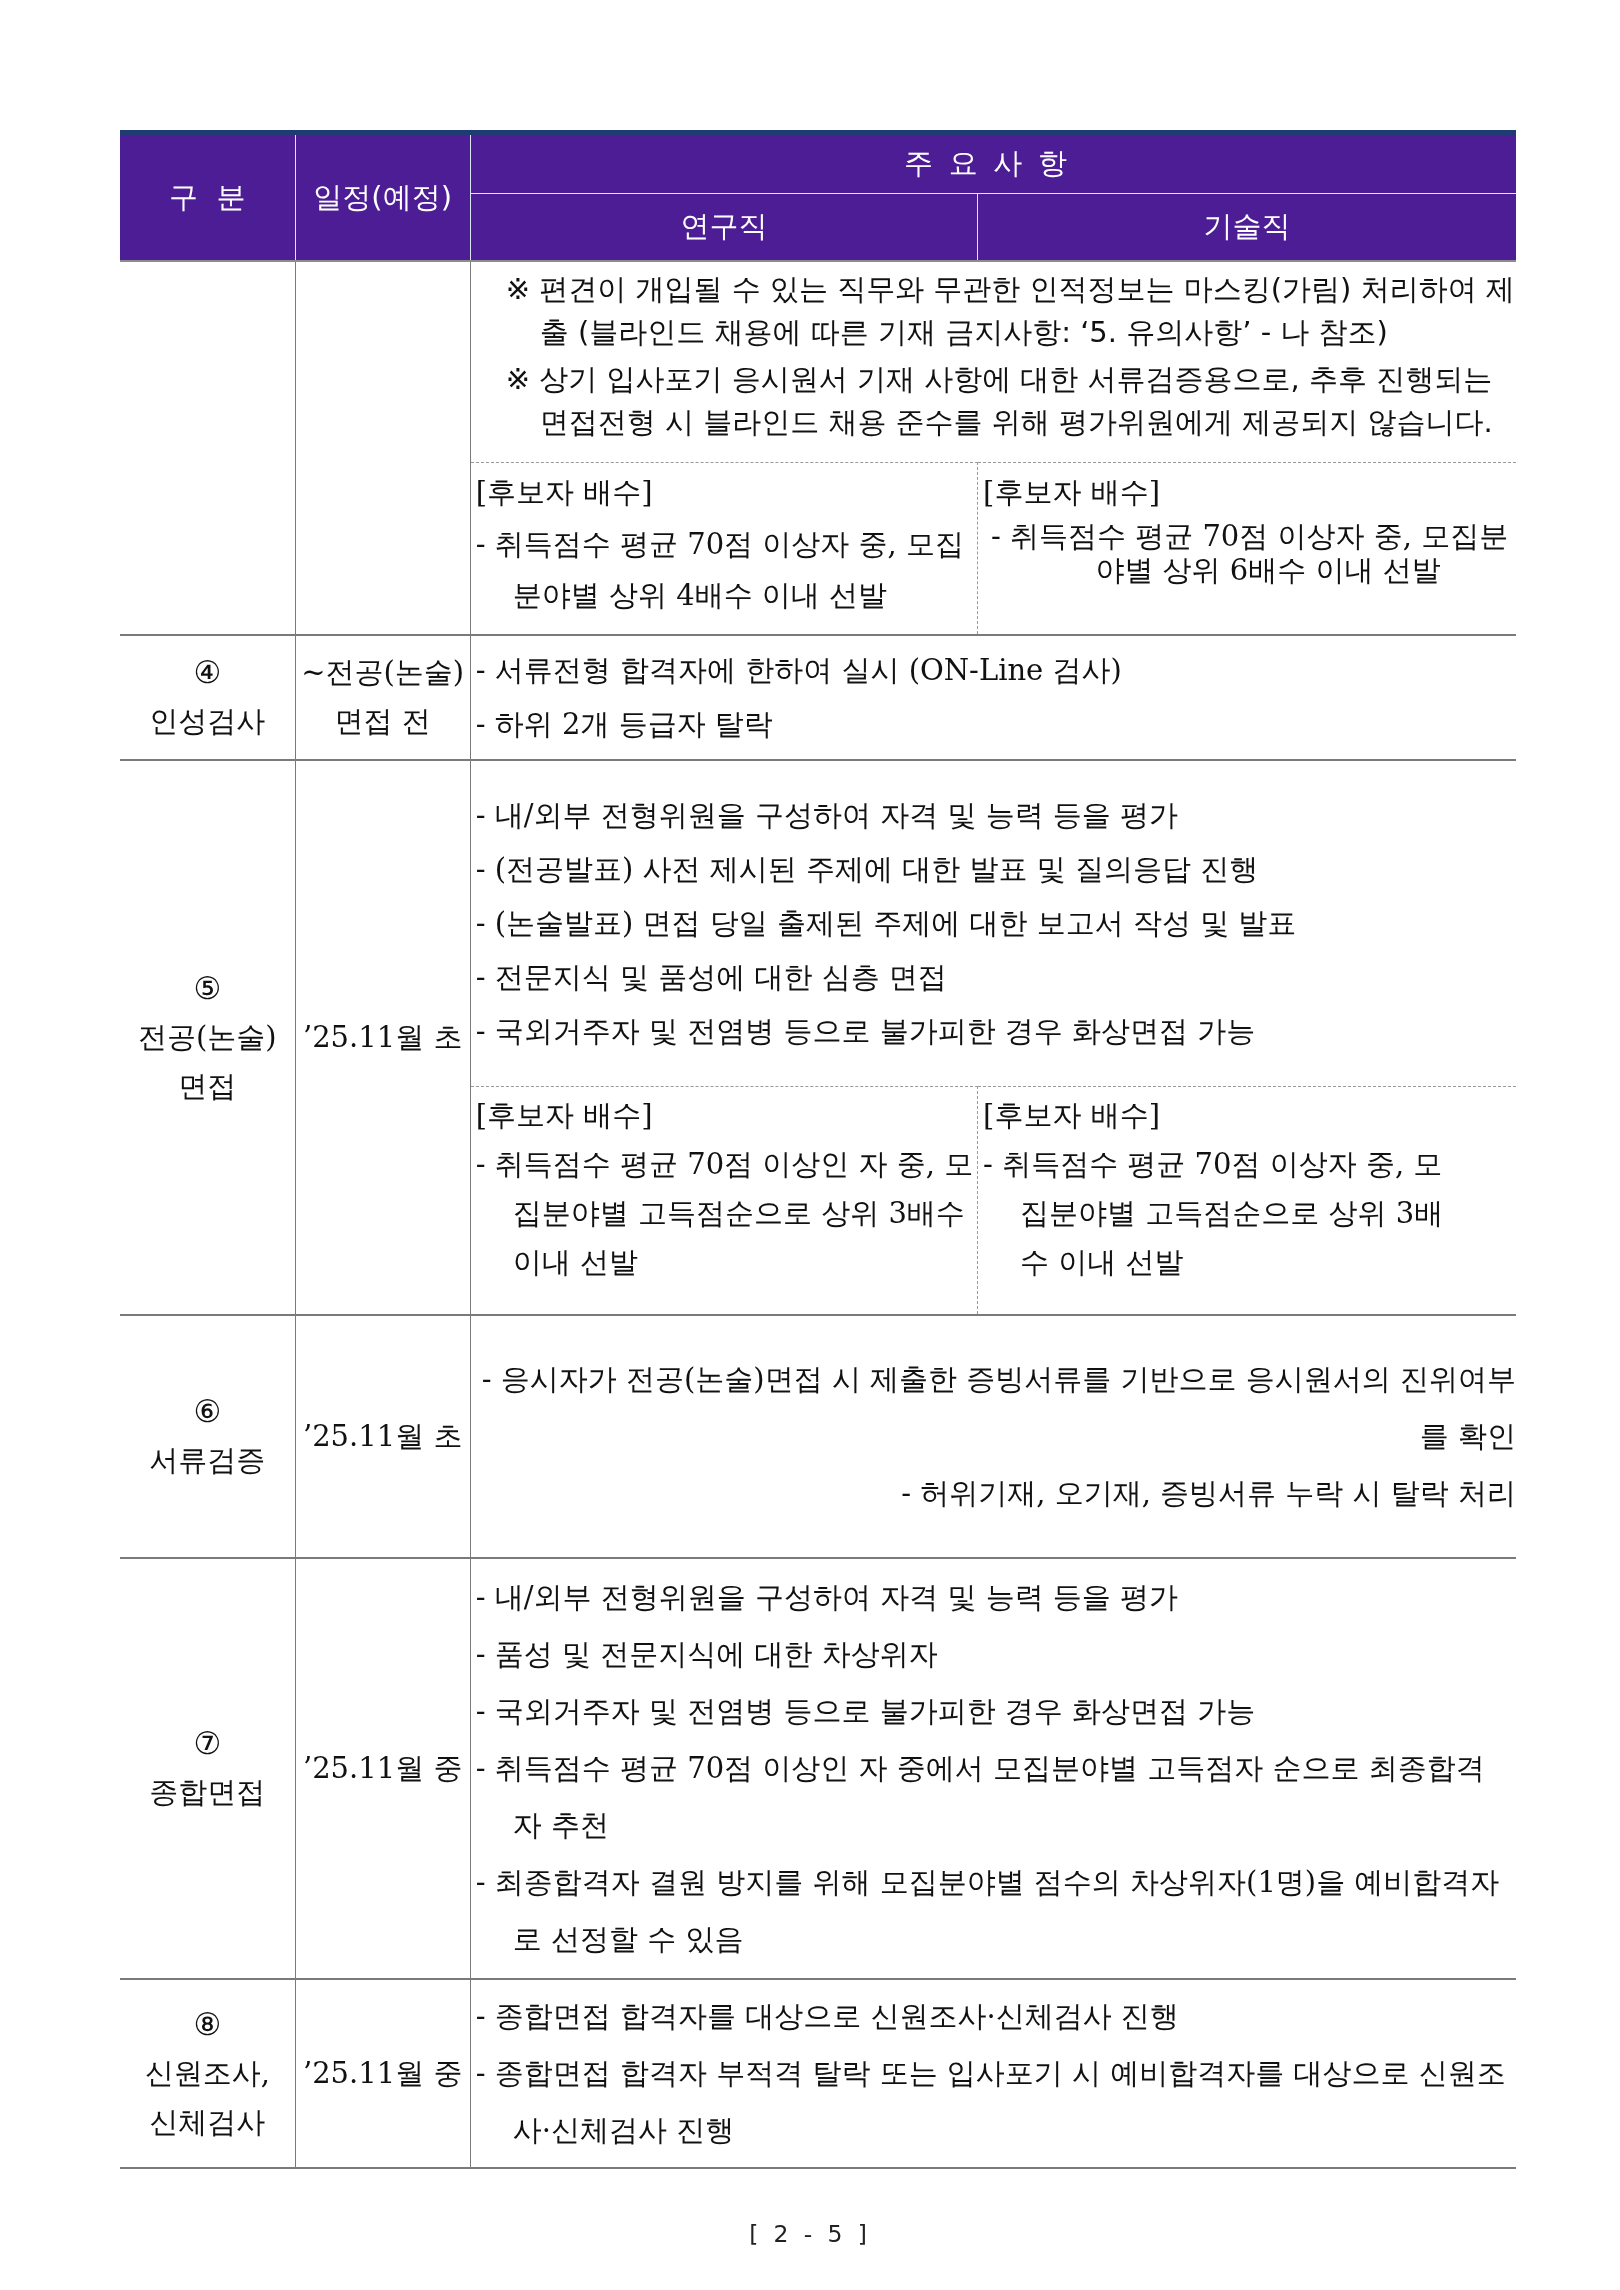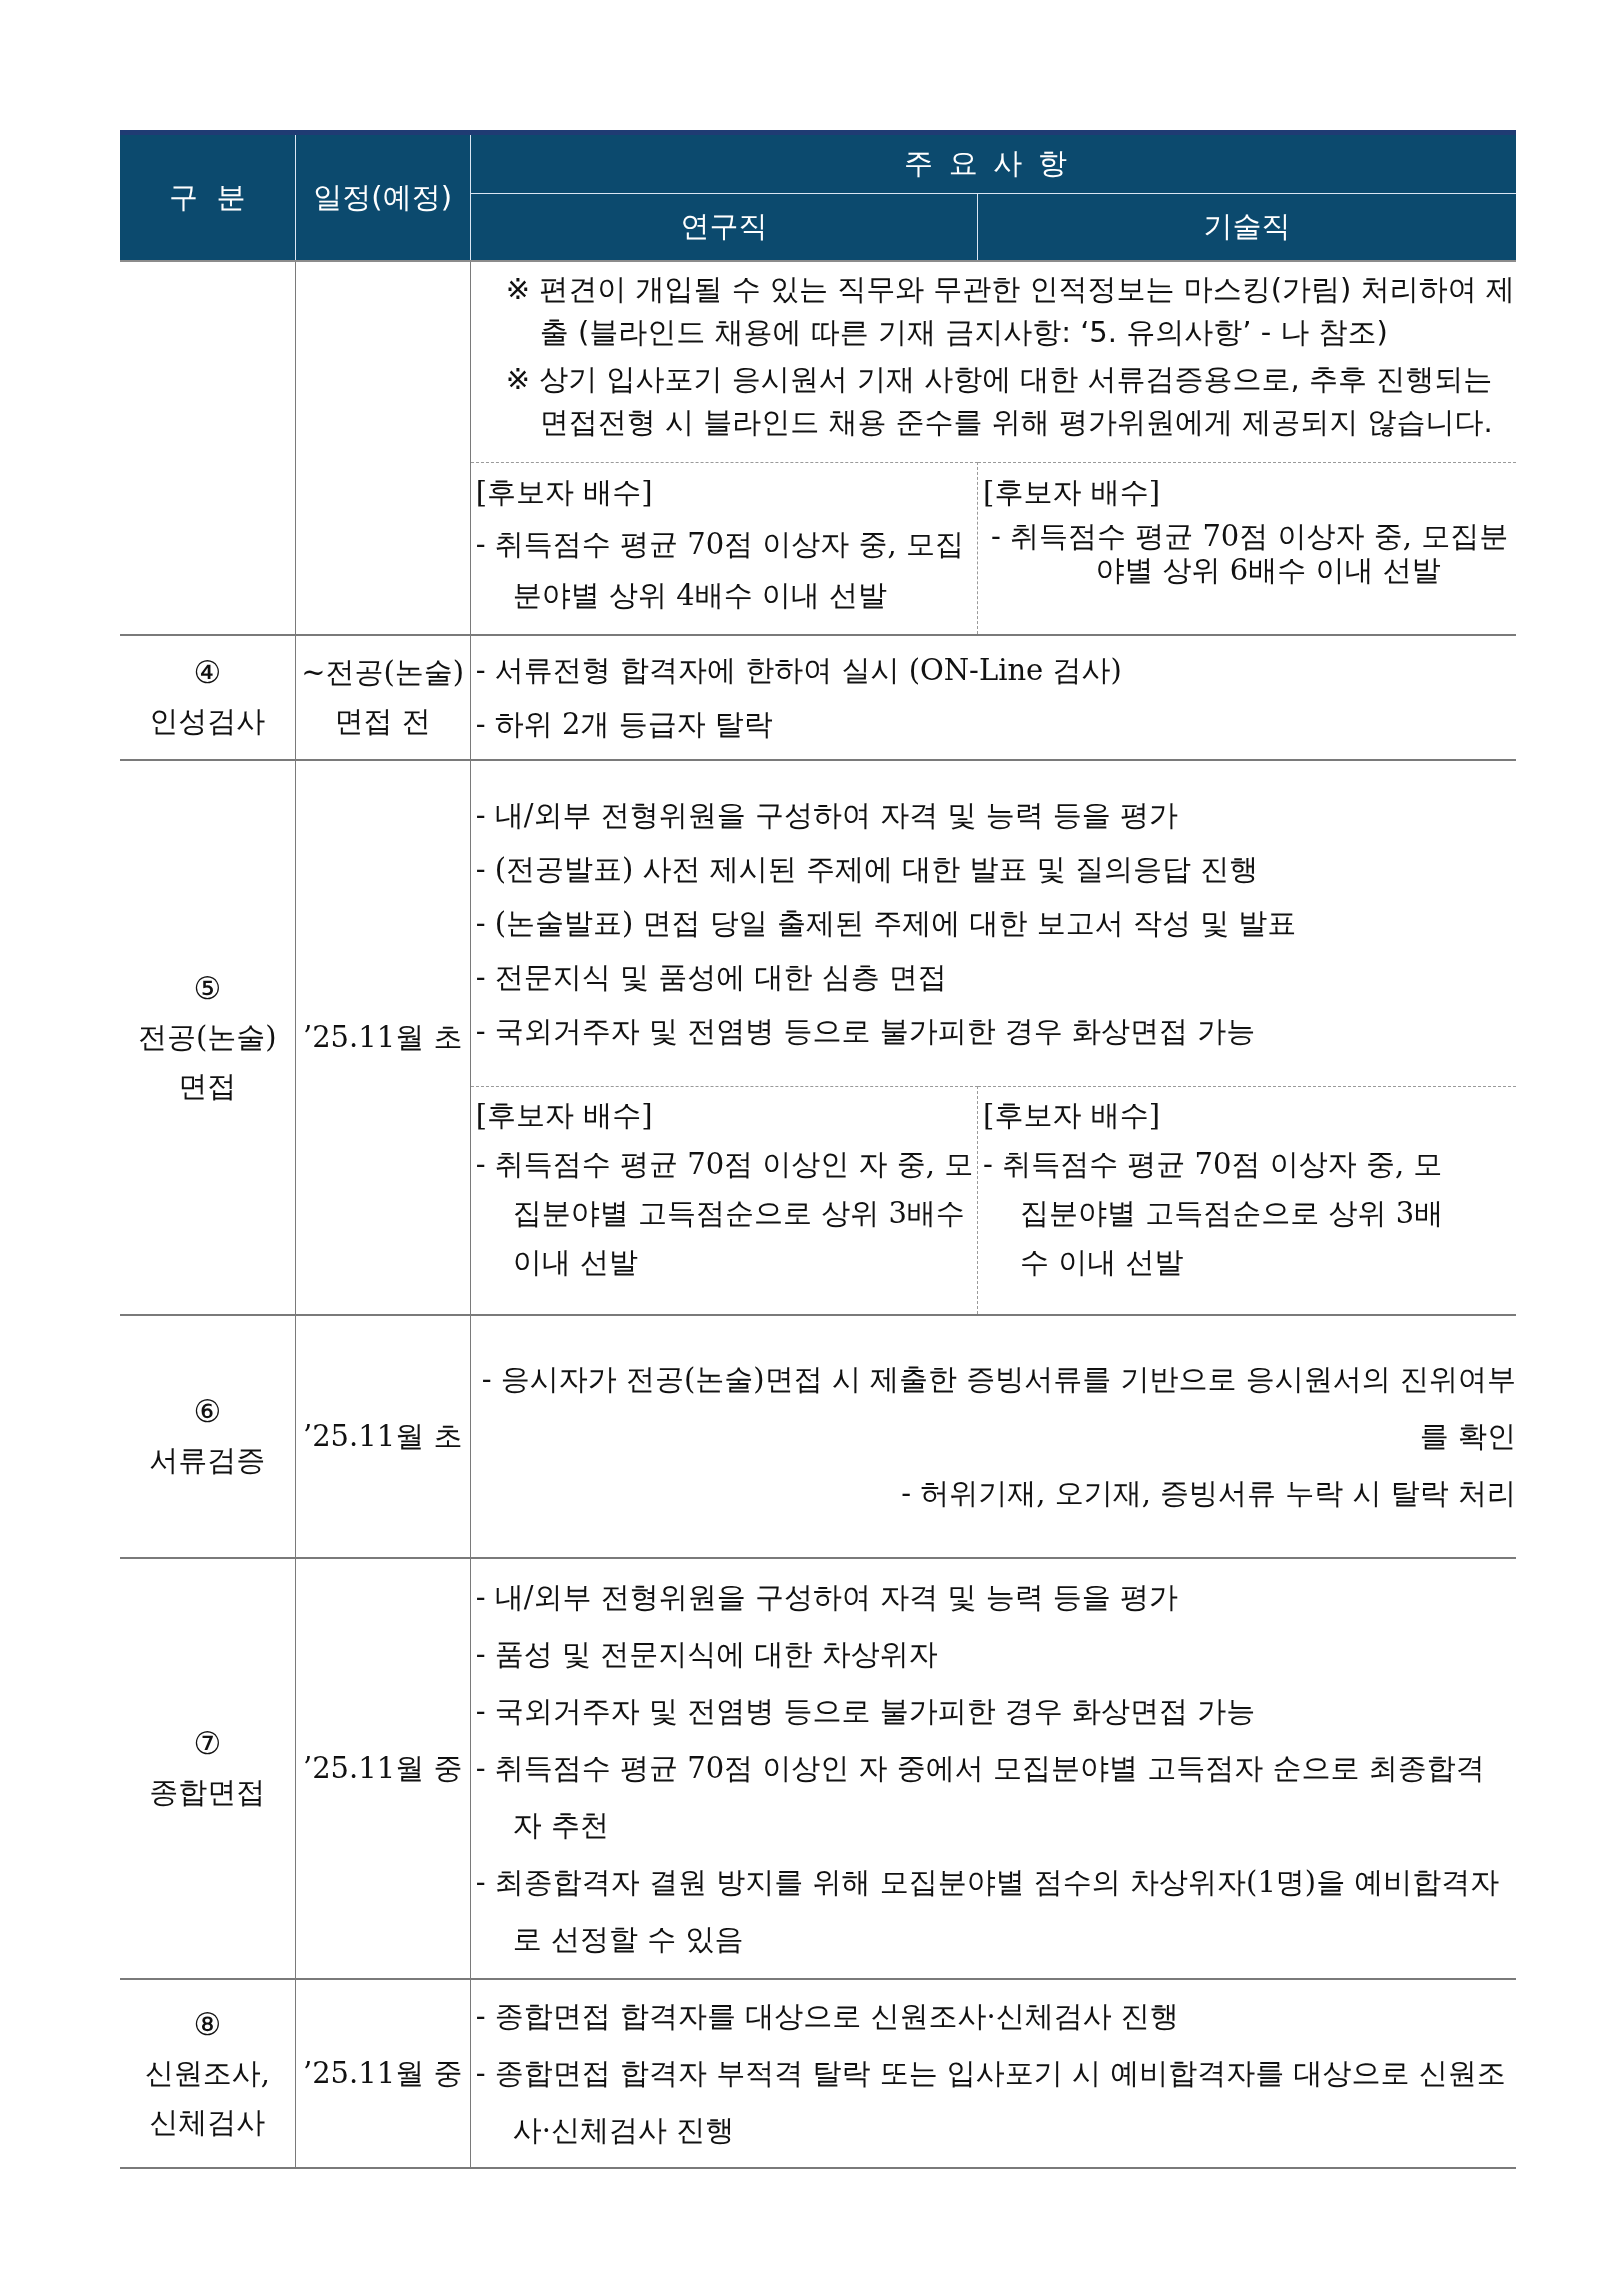--- a/index.html
+++ b/index.html
@@ -5,21 +5,21 @@
   html, body { margin:0; padding:0; background:#ffffff; }
   body { width:1620px; height:2291px; position:relative; overflow:hidden;
          font-family:"DejaVu Serif","Liberation Serif", serif; color:#111; }
   .page { position:absolute; left:0; top:0; width:1620px; height:2291px; }
   table.main { position:absolute; left:120px; top:130px; width:1396px;
                border-collapse:collapse; table-layout:fixed; }
   table.main col.c1 { width:175px; }
   table.main col.c2 { width:175px; }
   table.main col.c3 { width:507px; }
   table.main col.c4 { width:538px; }
-  .hdr th { background:#0c4a6e; color:#ffffff; font-weight:normal;
+  .hdr th { background:#4c1d95; color:#ffffff; font-weight:normal;
             font-family:"DejaVu Sans","Liberation Sans", sans-serif; font-size:29px;
             border-left:1px solid #dbe6f3; border-right:1px solid #dbe6f3; padding:0; }
   .hdr.top th { border-top:5.9px solid #1f3b73; }
   .hdr th.first { border-left:none; }
   .hdr th.last { border-right:none; }
   .hdr .main-h { height:58px; letter-spacing:15.7px; border-bottom:1px solid #dbe6f3; }
   .hdr .sub-h { height:65px; border-bottom:2.9px solid #8c8c8c; }
   .hdr .rowspan-h { height:125px; border-bottom:2.9px solid #8c8c8c; }
   td { vertical-align:middle; padding:0; font-size:29px; line-height:54px; }
   tr.body-row > td { border-bottom:2px solid #7a7a7a; }
@@ -158,14 +158,15 @@
       </td>
       <td class="sched">’25.11월 중</td>
       <td class="content" colspan="2" style="line-height:57px;">
         <span class="bullet">- 종합면접 합격자를 대상으로 신원조사·신체검사 진행</span>
         <span class="bullet">- 종합면접 합격자 부적격 탈락 또는 입사포기 시 예비합격자를 대상으로 신원조사·신체검사 진행</span>
       </td>
     </tr>
   </tbody>
 </table>
 
+<div class="footer">[ 2 - 5 ]</div>
 </div>
 
 
 </body></html>

